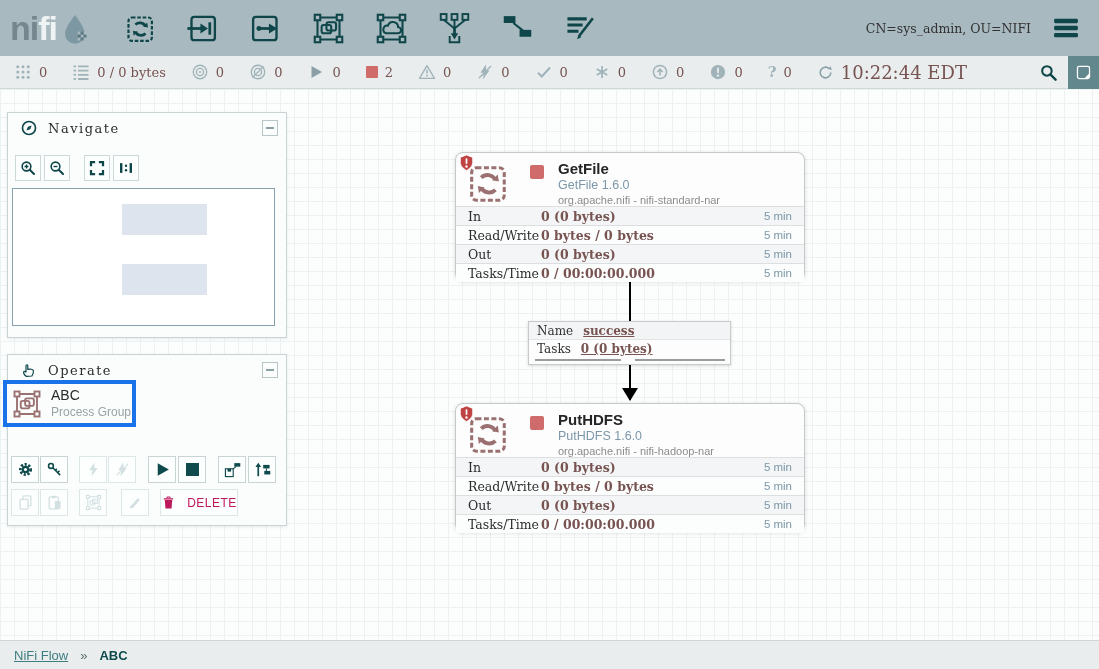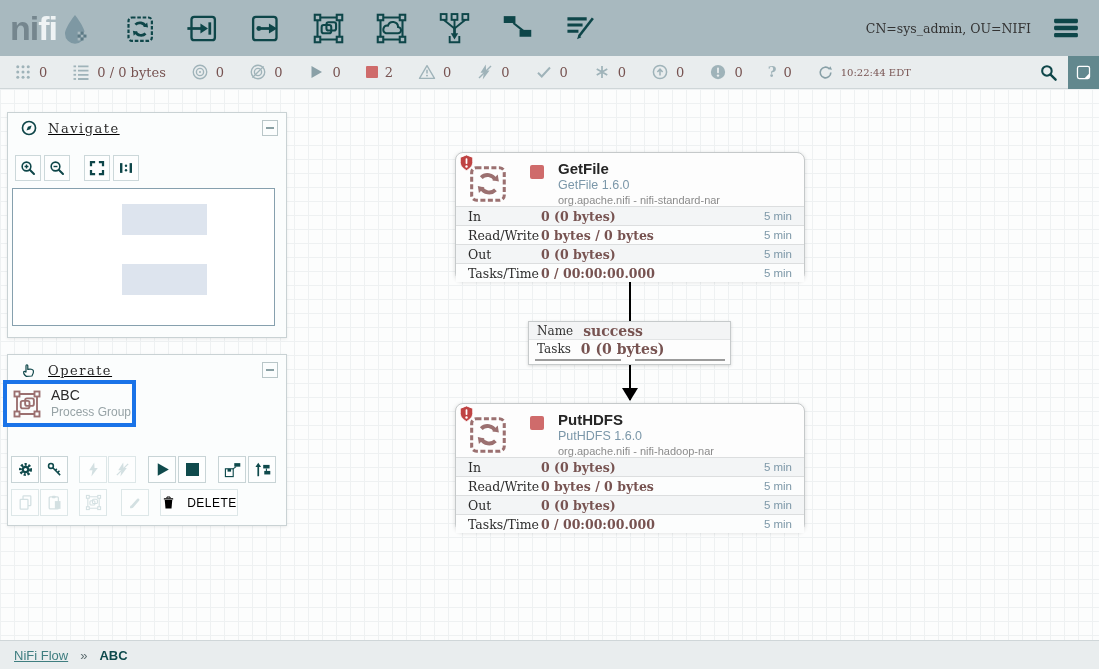--- a/index.html
+++ b/index.html
@@ -40,21 +40,21 @@
   #sb-toggle svg{width:17px;height:17px;}
 
   
   #canvas{position:absolute;left:0;top:89px;width:1099px;height:551px;background:#fcfdfd;
     background-image:linear-gradient(#eef1f2 1px,transparent 1px),
                      linear-gradient(90deg,#eef1f2 1px,transparent 1px);
     background-size:14px 14px;}
 
   
   .panel{position:absolute;background:#fbfdfd;border:1px solid #c9d2d4;box-shadow:0 1px 3px rgba(0,0,0,.08);}
-  .panel-header{display:flex;align-items:center;height:30px;padding:0 8px 0 12px;text-decoration:underline;}
+  .panel-header{display:flex;align-items:center;height:30px;padding:0 8px 0 12px;}
   .panel-header svg{width:18px;height:18px;color:#0e4649;}
   .panel-title{font-family:"DejaVu Serif",serif;font-size:13px;color:#2b2b2b;letter-spacing:1.5px;margin-left:10px;}
   .collapse-btn{margin-left:auto;width:16px;height:16px;border:1px solid #b9c6c8;background:#fbfdfd;
                 cursor:pointer;display:flex;align-items:center;justify-content:center;padding:0;}
   .collapse-btn span{display:block;width:8px;height:2px;background:#8aa0a4;}
 
   #navigate{left:7px;top:23px;width:280px;height:226px;}
   .nav-tools{position:absolute;left:4px;top:42px;display:flex;}
   .sq-btn{width:26px;height:26px;background:#fdfefe;border:1px solid #ccd8da;cursor:pointer;
           display:flex;align-items:center;justify-content:center;color:#0e4649;padding:0;margin-left:3px;}
@@ -72,21 +72,21 @@
   .op-sel-name{font-size:14px;color:#2a2a2a;}
   .op-sel-type{font-size:12px;color:#97a3a6;}
   #op-id{position:absolute;left:10px;top:346px;font-size:12px;color:#775351;}
 
   .op-btn{position:absolute;width:28px;height:27px;background:#fdfefe;border:1px solid #c8d4d6;
           cursor:pointer;display:flex;align-items:center;justify-content:center;color:#0f4a4c;padding:0;}
   .op-btn svg{width:17px;height:17px;}
   .op-btn.dis{color:#d3e0e2;border-color:#dde7e8;cursor:default;}
   .op-btn .stop-sq{width:13px;height:13px;background:#0f4a4c;}
   #op-delete{position:absolute;width:78px;height:27px;background:#fdfefe;border:1px solid #dde7e8;
-             color:#000000;cursor:default;display:flex;align-items:center;justify-content:center;gap:11px;padding:0;}
+             color:#be185d;cursor:default;display:flex;align-items:center;justify-content:center;gap:11px;padding:0;}
   #op-delete svg{width:15px;height:15px;}
   #op-delete span{font-size:12px;letter-spacing:.5px;}
 
   
   .processor{position:absolute;width:350px;height:129px;background:#fdfdfd;border:1px solid #c5c9ca;
              border-radius:8px;box-shadow:0 1px 4px rgba(0,0,0,.14);cursor:pointer;}
   .proc-icon{position:absolute;left:8px;top:7px;width:46px;height:46px;color:#9b7070;}
   .proc-shield{position:absolute;left:3px;top:1px;width:15px;height:18px;}
   .proc-state{position:absolute;left:74px;top:12px;width:14px;height:14px;background:#cf6b6b;border-radius:2px;}
   .proc-name{position:absolute;left:102px;top:7px;font-size:15px;font-weight:bold;color:#252525;}
@@ -102,21 +102,21 @@
 
   
   #conn-line{position:absolute;left:629px;top:192px;width:2px;height:119px;background:#000;}
   #conn-arrow{position:absolute;left:622px;top:299px;width:0;height:0;
               border-left:8px solid transparent;border-right:8px solid transparent;border-top:13px solid #000;}
   #conn-label{position:absolute;left:528px;top:232px;width:203px;height:44px;background:#fdfdfd;
               border:1px solid #c6cacb;box-shadow:0 1px 3px rgba(0,0,0,.15);z-index:4;cursor:pointer;}
   .conn-row{height:18px;display:flex;align-items:center;padding:0 8px;}
   .conn-row.head{background:#f3f4f5;border-bottom:1px solid #e2e4e5;}
   .conn-key{font-family:"DejaVu Serif",serif;font-size:12px;color:#333;margin-right:10px;}
-  .conn-val{font-family:"DejaVu Serif",serif;font-size:14px;font-weight:bold;color:#775351;}
+  .conn-val{font-family:"DejaVu Serif",serif;font-size:12px;font-weight:bold;color:#775351;text-decoration:underline;}
   .conn-bars{position:absolute;left:0;bottom:2px;width:100%;height:3px;}
   .conn-bar{position:absolute;height:2px;background:#9b9b9b;top:0;}
 
   
   #breadcrumb{position:absolute;left:0;top:640px;width:1099px;height:29px;background:#e9edee;
               border-top:1px solid #cfd6d8;display:flex;align-items:center;padding-left:14px;}
   #bc-root{font-size:13px;color:#3f7e80;text-decoration:underline;cursor:pointer;}
   #bc-sep{font-size:13px;color:#5d6d70;margin:0 12px;}
   #bc-current{font-size:13px;font-weight:bold;color:#0e4a4c;}
 </style>
@@ -489,21 +489,21 @@
       <span class="sb-val">0</span>
     </div>
     <div class="sb-item">
       <span class="sb-q">?</span>
       <span class="sb-val">0</span>
     </div>
     <div class="sb-item" id="sb-refresh">
       <svg style="cursor:pointer">
           <use href="#i-refresh"></use>
         </svg>
-      <span class="sb-val" style="font-size:10px">10:22:44 EDT</span>
+      <span class="sb-val" style="font-size:18px">10:22:44 EDT</span>
     </div>
     <button id="sb-search">
         <svg>
           <use href="#i-search"></use>
         </svg>
       </button>
     <button id="sb-toggle">
         <svg>
           <use href="#i-doccorner"></use>
         </svg>

